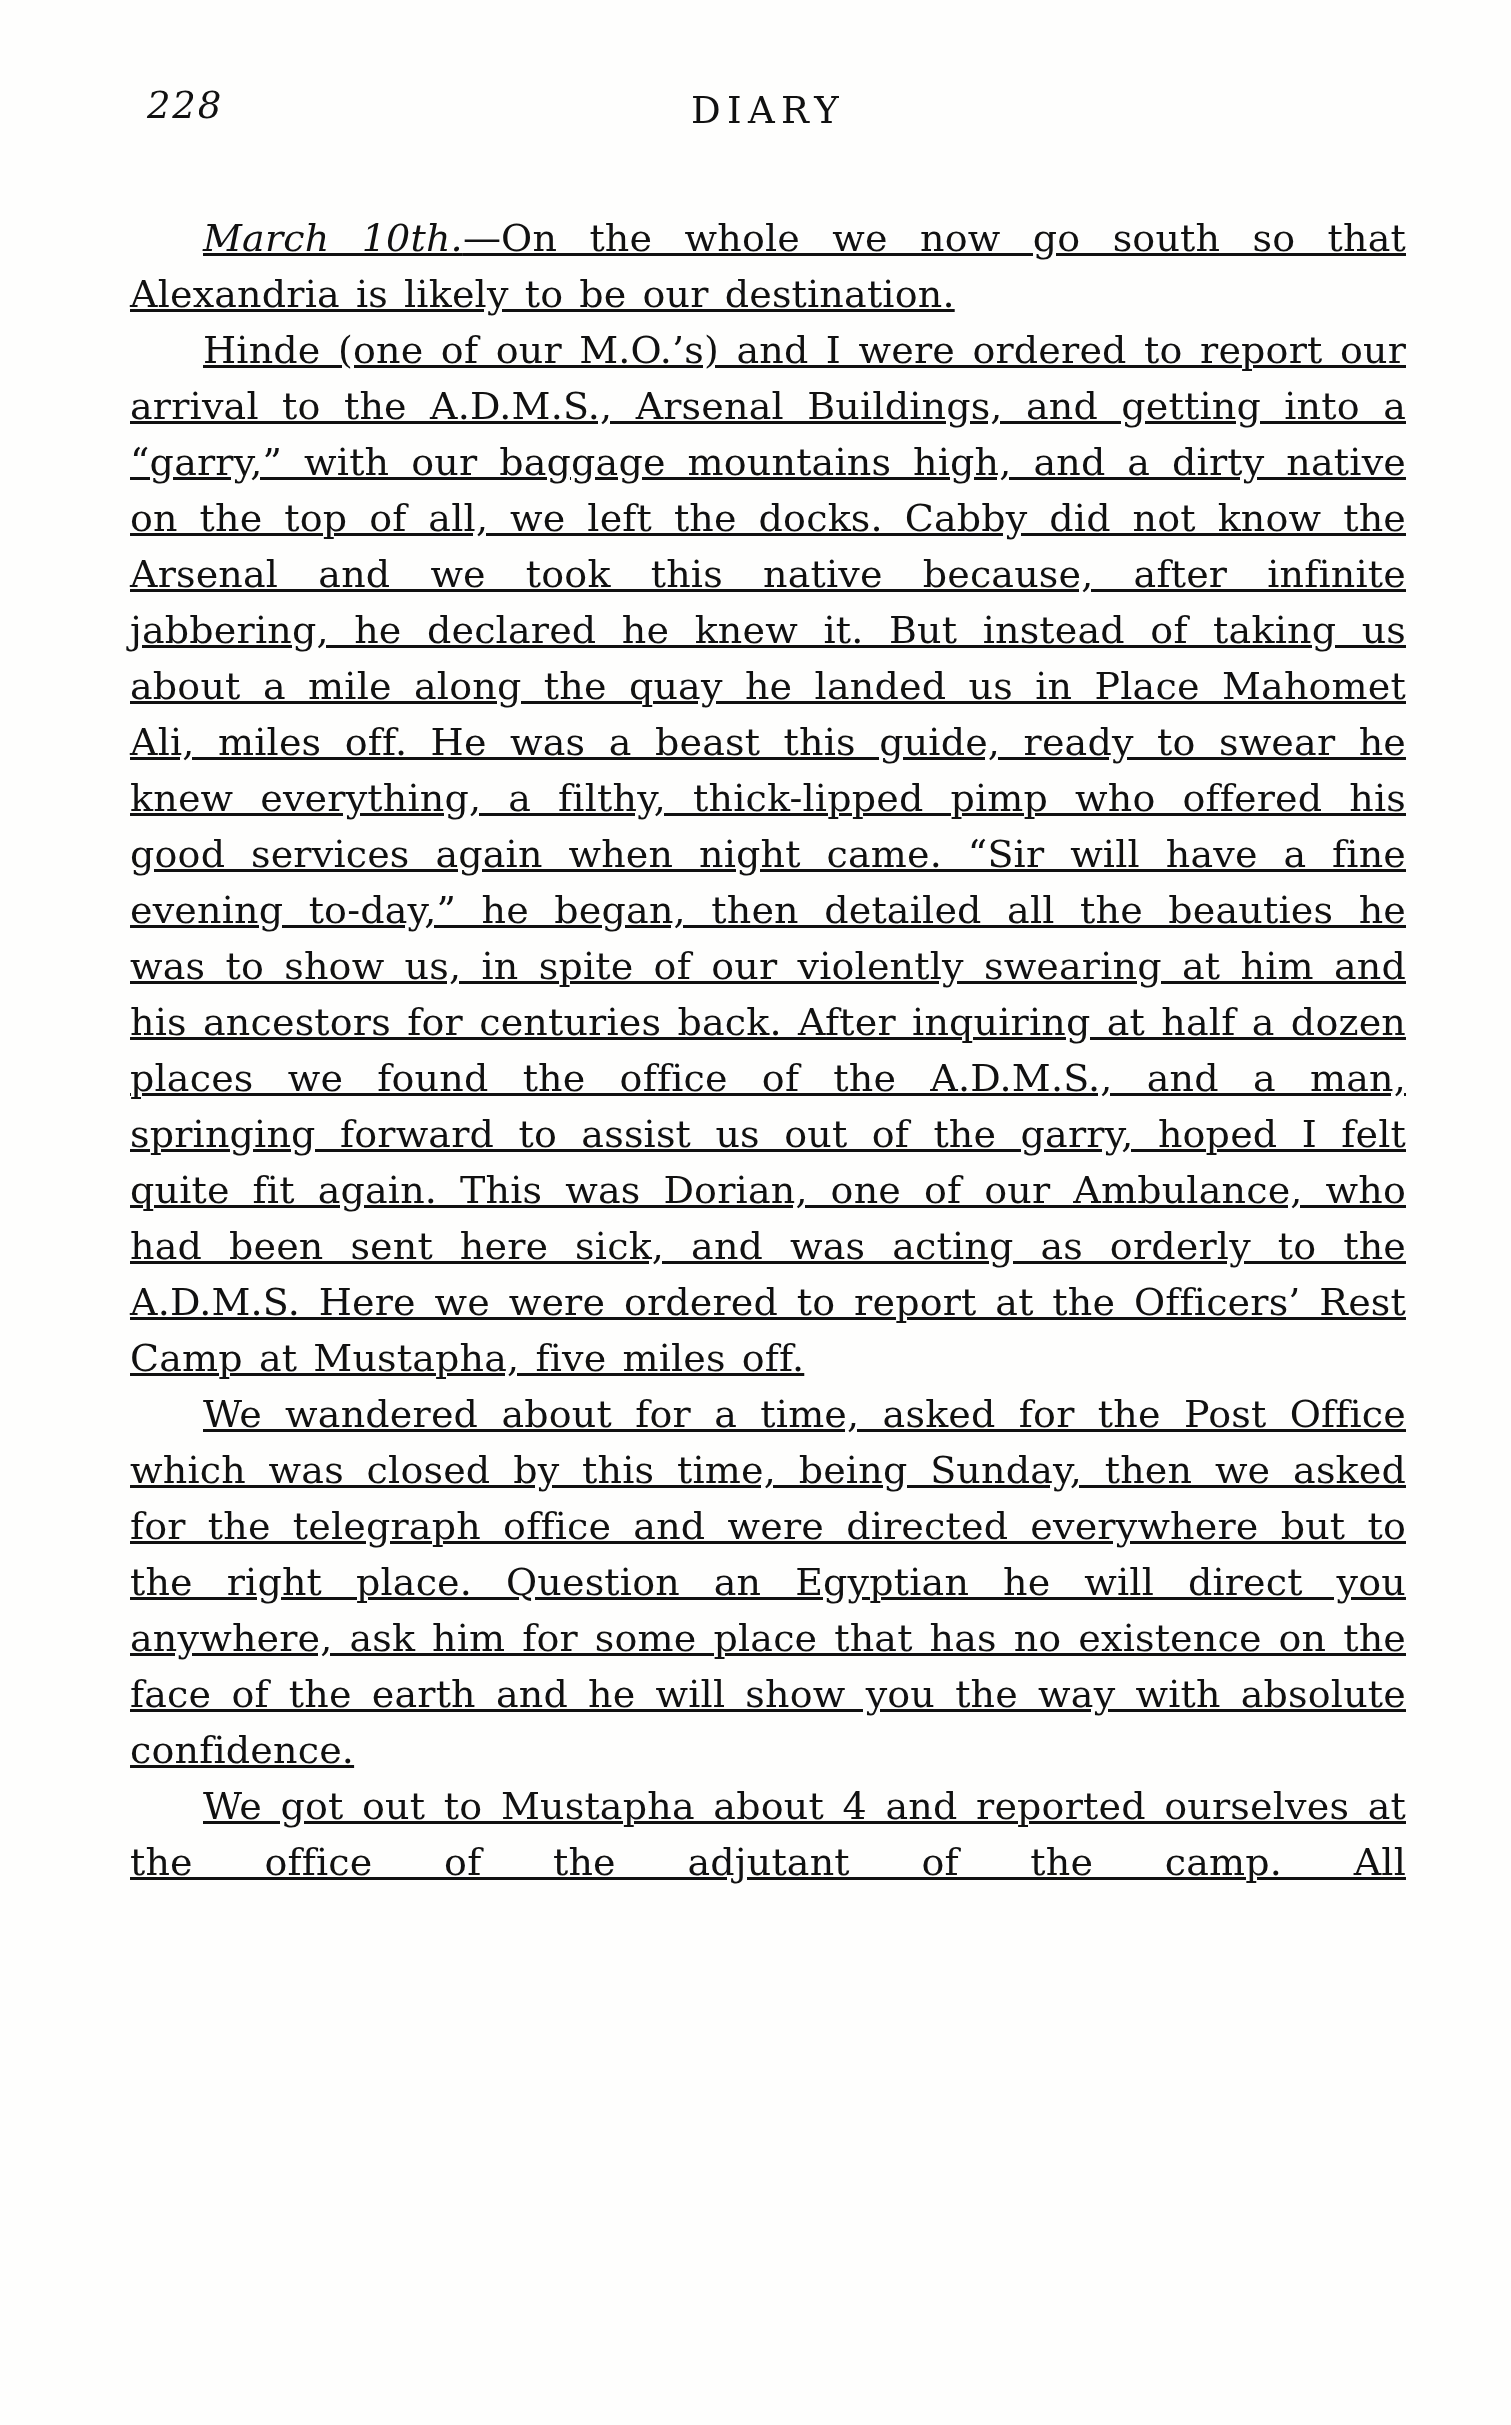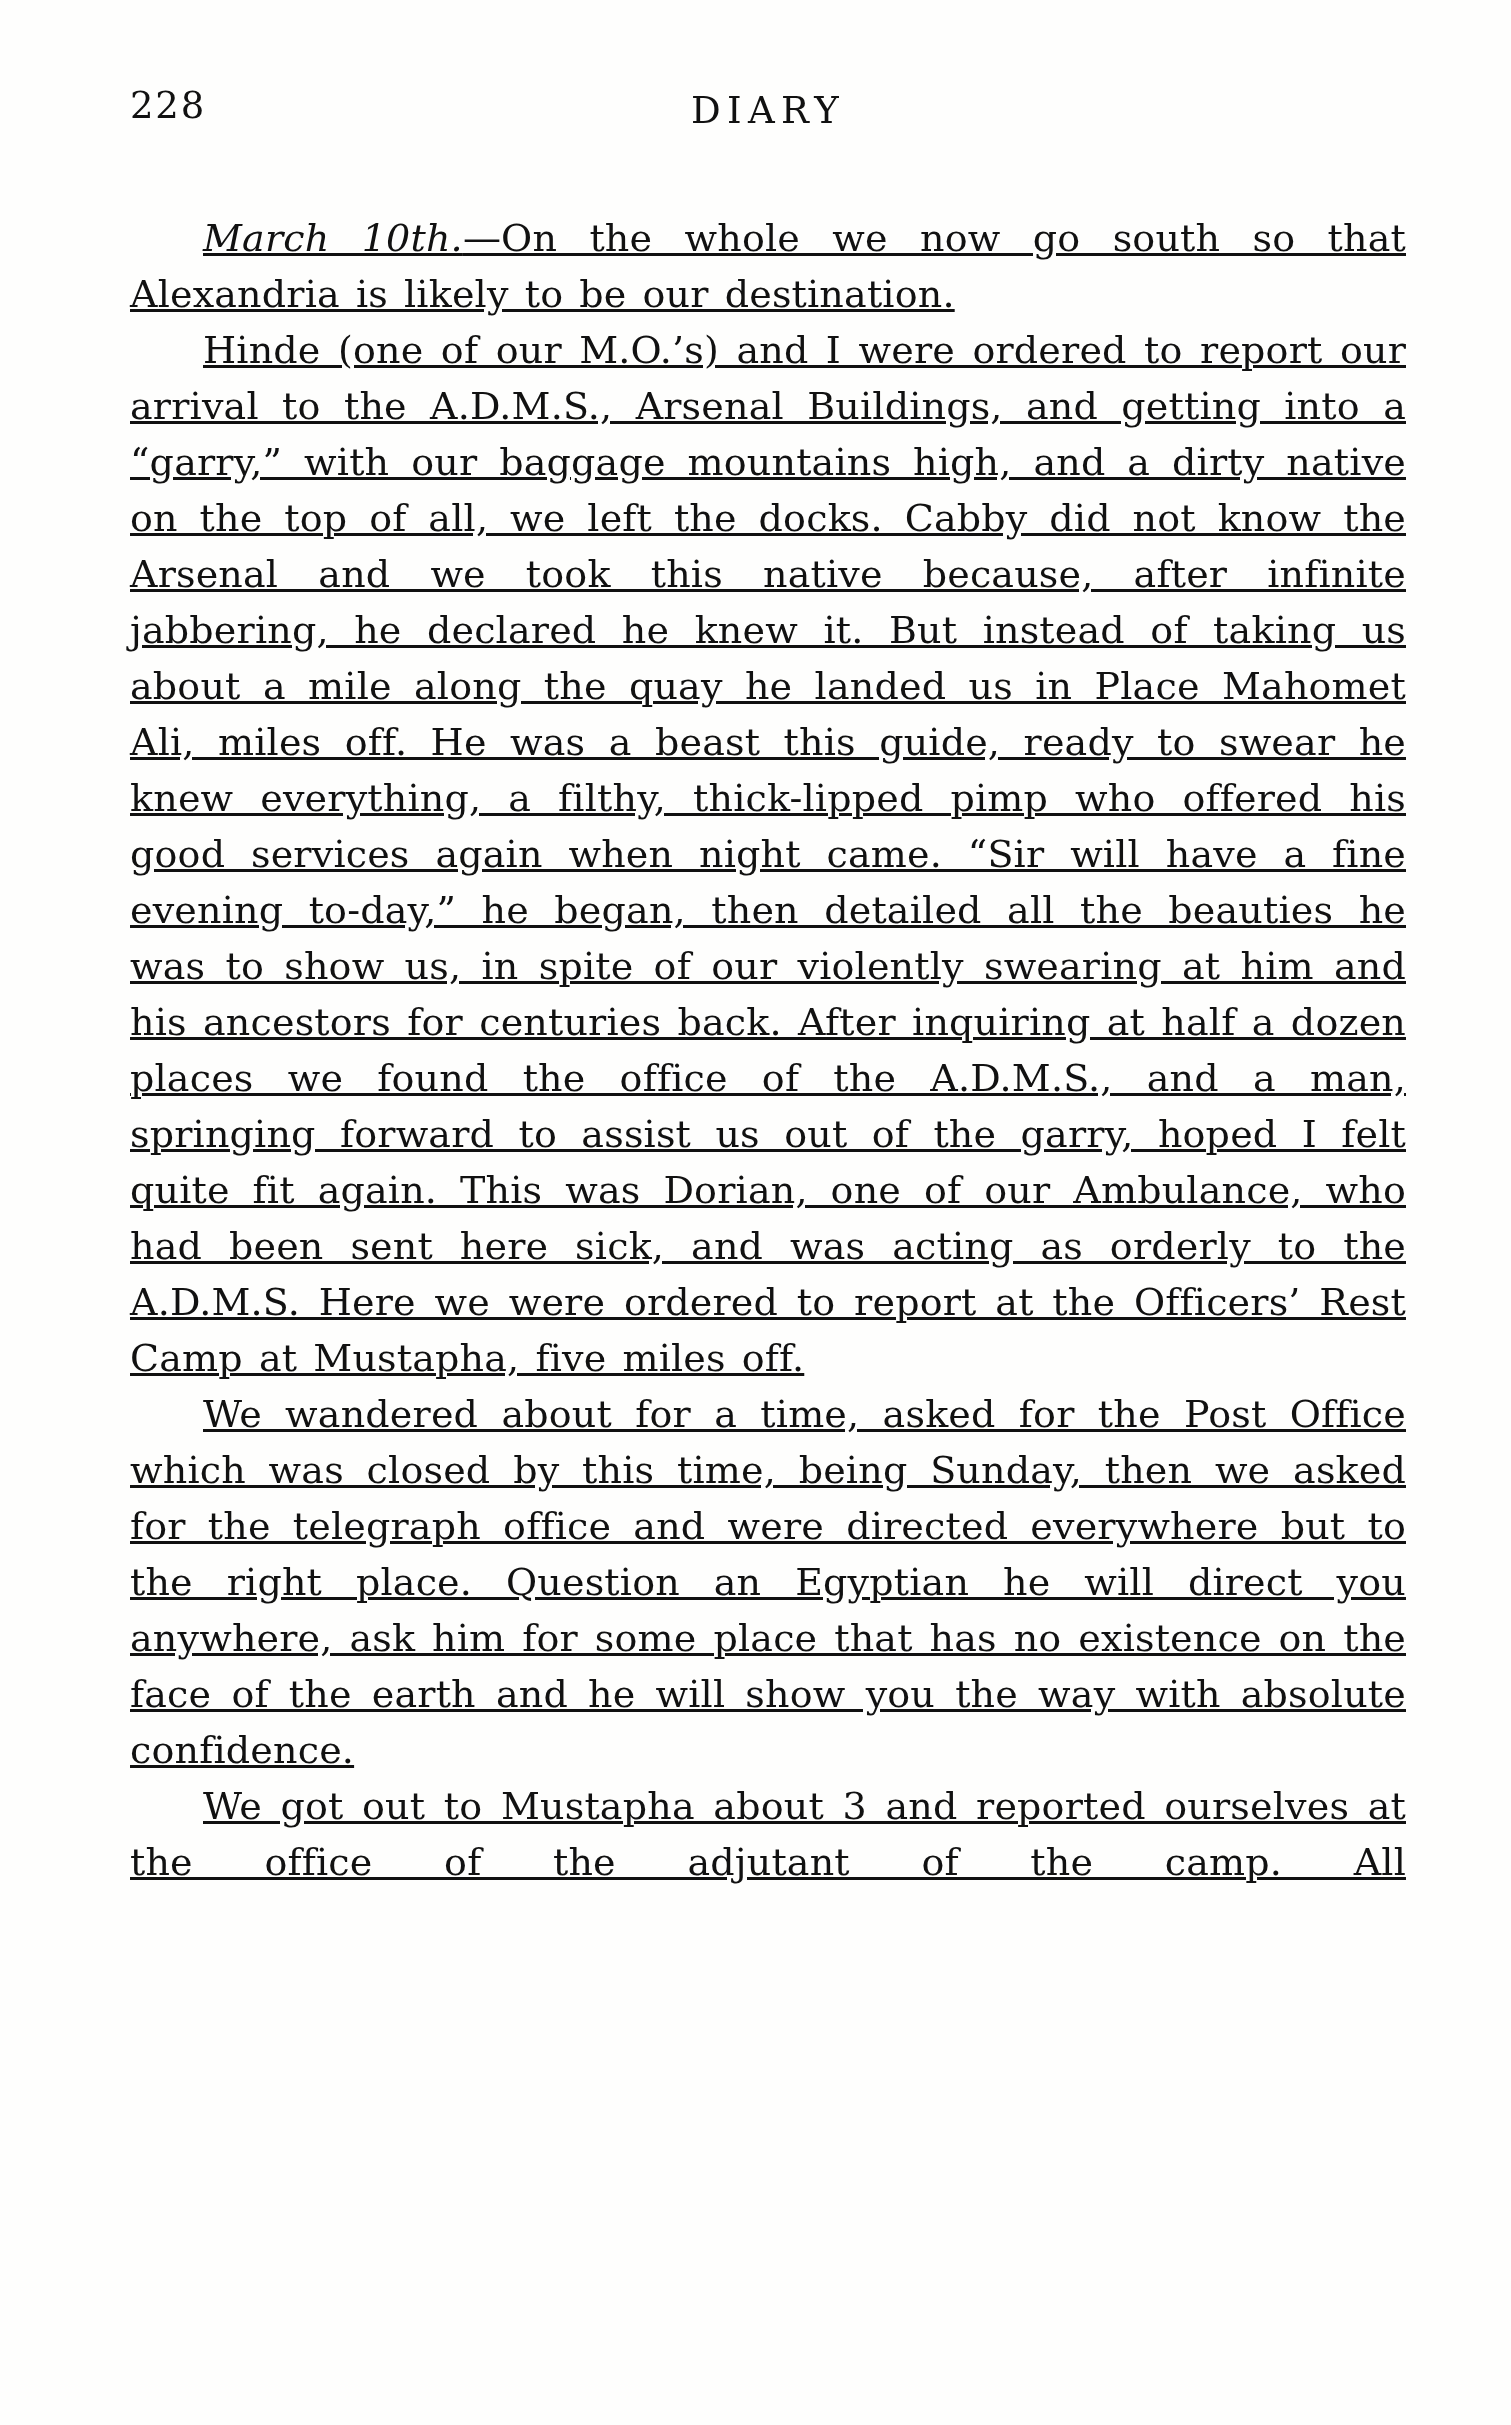--- a/index.html
+++ b/index.html
@@ -17,24 +17,25 @@
     color: #111111;
     font-family: "DejaVu Serif", "Liberation Serif", serif;
   }
   .page-header {
     position: relative;
     height: 47px;
     margin-bottom: 79px;
   }
   .page-number {
     position: absolute;
-    left: 0;
+    left: 17px;
     top: 0;
     font-size: 37px;
     letter-spacing: 1.8px;
+    font-style: italic;
   }
   .running-head {
     position: absolute;
     left: 50%;
     top: 5px;
     transform: translateX(-50%);
     font-size: 37px;
     letter-spacing: 6.4px;
   }
   .text-block {
@@ -79,19 +80,19 @@
 
     <p>
       <span>Hinde (one of our M.O.’s) and I were ordered to report our arrival to the A.D.M.S., Arsenal Buildings, and getting into a “garry,” with our baggage mountains high, and a dirty native on the top of all, we left the docks.  Cabby did not know the Arsenal and we took this native because, after infinite jabbering, he declared he knew it.  But instead of taking us about a mile along the quay he landed us in Place Mahomet Ali, miles off. He was a beast this guide, ready to swear he knew everything, a filthy, thick-lipped pimp who offered his good services again when night came.  “Sir will have a fine evening to-day,” he began, then detailed all the beauties he was to show us, in spite of our violently swearing at him and his ancestors for centuries back. After inquiring at half a dozen places we found the office of the A.D.M.S., and a man, springing forward to assist us out of the garry, hoped I felt quite fit again. This was Dorian, one of our Ambulance, who had been sent here sick, and was acting as orderly to the A.D.M.S. Here we were ordered to report at the Officers’ Rest Camp at Mustapha, five miles off.</span>
     </p>
 
     <p>
       <span>We wandered about for a time, asked for the Post Office which was closed by this time, being Sunday, then we asked for the telegraph office and were directed everywhere but to the right place.  Question an Egyptian he will direct you anywhere, ask him for some place that has no existence on the face of the earth and he will show you the way with absolute confidence.</span>
     </p>
 
     <p class="justify-last">
-      <span>We got out to Mustapha about 3 and reported ourselves at the office of the adjutant of the camp.  All</span>
+      <span>We got out to Mustapha about 4 and reported ourselves at the office of the adjutant of the camp.  All</span>
     </p>
 
   </div>
 
 </div>
 
 
 </body></html>

